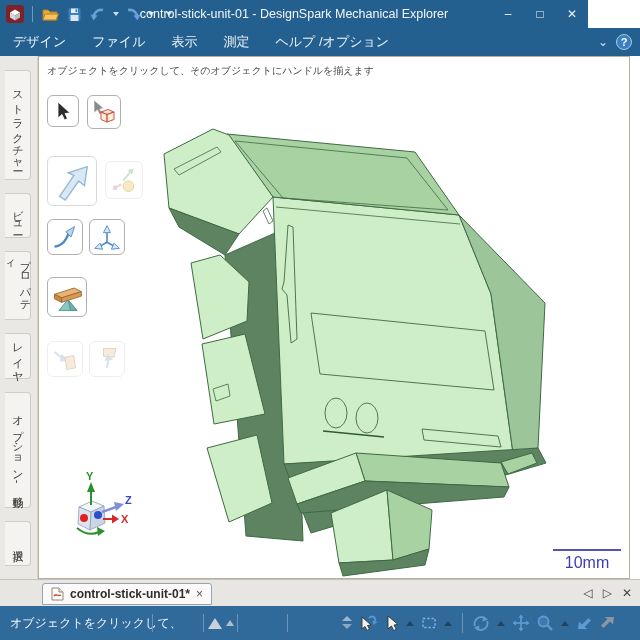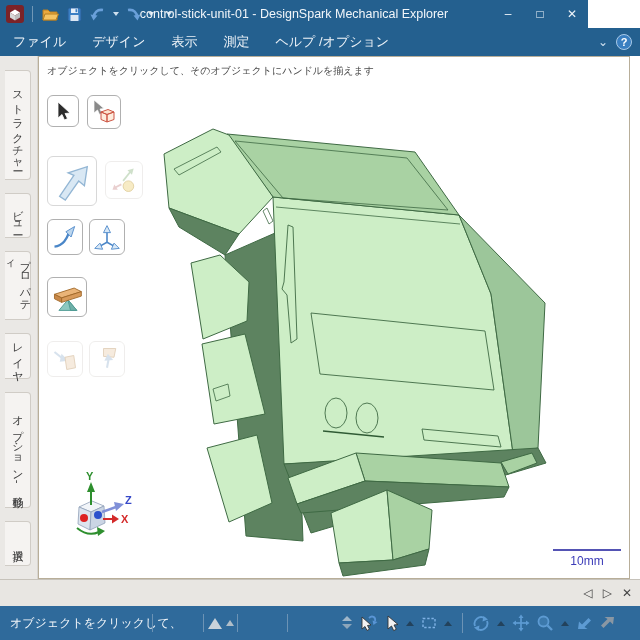--- a/index.html
+++ b/index.html
@@ -34,21 +34,21 @@
   .instruction { position:absolute; left:8px; top:7px; font-size:10px; color:#4a4a4a; }
 
   .tbtn { position:absolute; background:#fff; border:1.5px solid #b0b0b0; border-radius:6px; display:flex; align-items:center; justify-content:center; }
   .tbtn.light { border-color:#d8d8d8; }
   .tbtn.faded { border-color:#e2e0dd; opacity:.55; }
 
   .model-svg { position:absolute; left:0; top:0; width:590px; height:521px; }
   .triad-svg { position:absolute; left:20px; top:408px; width:90px; height:90px; }
 
   .scale-line { position:absolute; left:514px; top:492px; width:68px; height:2px; background:#5453b4; }
-  .scale-label { position:absolute; left:506px; top:497px; width:84px; text-align:center; font-size:12px; color:#3c3cb8; }
+  .scale-label { position:absolute; left:506px; top:497px; width:84px; text-align:center; font-size:16px; color:#3c3cb8; }
 
   
   .doc-strip { position:absolute; left:0; top:579px; width:640px; height:27px; background:#e8e6e2; border-top:1px solid #c6c2ba; }
   .doc-tab { position:absolute; left:42px; bottom:1px; height:22px; background:#fbfaf8; border:1px solid #93a4b8; border-radius:3px 3px 0 0; display:flex; align-items:center; gap:6px; padding:0 8px; }
   .doc-tab-label { font-size:12px; color:#2e2e2e; font-weight:bold; }
   .doc-tab-close { font-size:12px; color:#555; }
   .doc-strip-right { position:absolute; right:8px; top:0; height:26px; display:flex; align-items:center; gap:10px; color:#444; font-size:12px; }
 
   
   .statusbar { position:absolute; left:0; top:606px; width:640px; height:34px; background:#2f6a9b; color:#f2f6fa; }
@@ -109,22 +109,22 @@
     </div>
     <div class="win-title">control-stick-unit-01 - DesignSpark Mechanical Explorer</div>
     <div class="win-controls">
       <div class="win-btn">–</div>
       <div class="win-btn">□</div>
       <div class="win-btn">✕</div>
     </div>
   </div>
 
   <div class="menubar">
+    <div class="menu-item">デザイン</div>
     <div class="menu-item">ファイル</div>
-    <div class="menu-item">デザイン</div>
     <div class="menu-item">表示</div>
     <div class="menu-item">測定</div>
     <div class="menu-item">ヘルプ /オプション</div>
   </div>
   <div class="menubar-right">
     <div class="menu-collapse">⌄</div>
     <div class="help-circle">?</div>
   </div>
 
   <div class="main">
@@ -259,20 +259,29 @@
         <path d="M76,527 Q87,536 98,531" fill="none" stroke="#2e8f2e" stroke-width="2"></path>
         <polygon points="96,526 104,530 97,535" fill="#2e8f2e"></polygon>
       </svg>
 
       <div class="scale-line"></div>
       <div class="scale-label">10mm</div>
     </div>
   </div>
 
   <div class="doc-strip">
+    <div class="doc-tab">
+      <svg width="13" height="14" viewBox="0 0 13 14">
+          <path d="M1,1 L8,1 L12,5 L12,13 L1,13 Z" fill="#fdfdf8" stroke="#8a8a7a"></path>
+          <path d="M8,1 L8,5 L12,5" fill="#e8e8d8" stroke="#8a8a7a"></path>
+          <path d="M3,9 C5,6 7,10 10,8" fill="none" stroke="#cc4433" stroke-width="1.4"></path>
+        </svg>
+      <span class="doc-tab-label">control-stick-unit-01*</span>
+      <span class="doc-tab-close">×</span>
+    </div>
     <div class="doc-strip-right">
       <span>◁</span>
       <span>▷</span>
       <span>✕</span>
     </div>
   </div>
 
   <div class="statusbar">
     <div class="status-msg">オブジェクトをクリックして、</div>
     <div class="s-sep" style="left:152px"></div>

